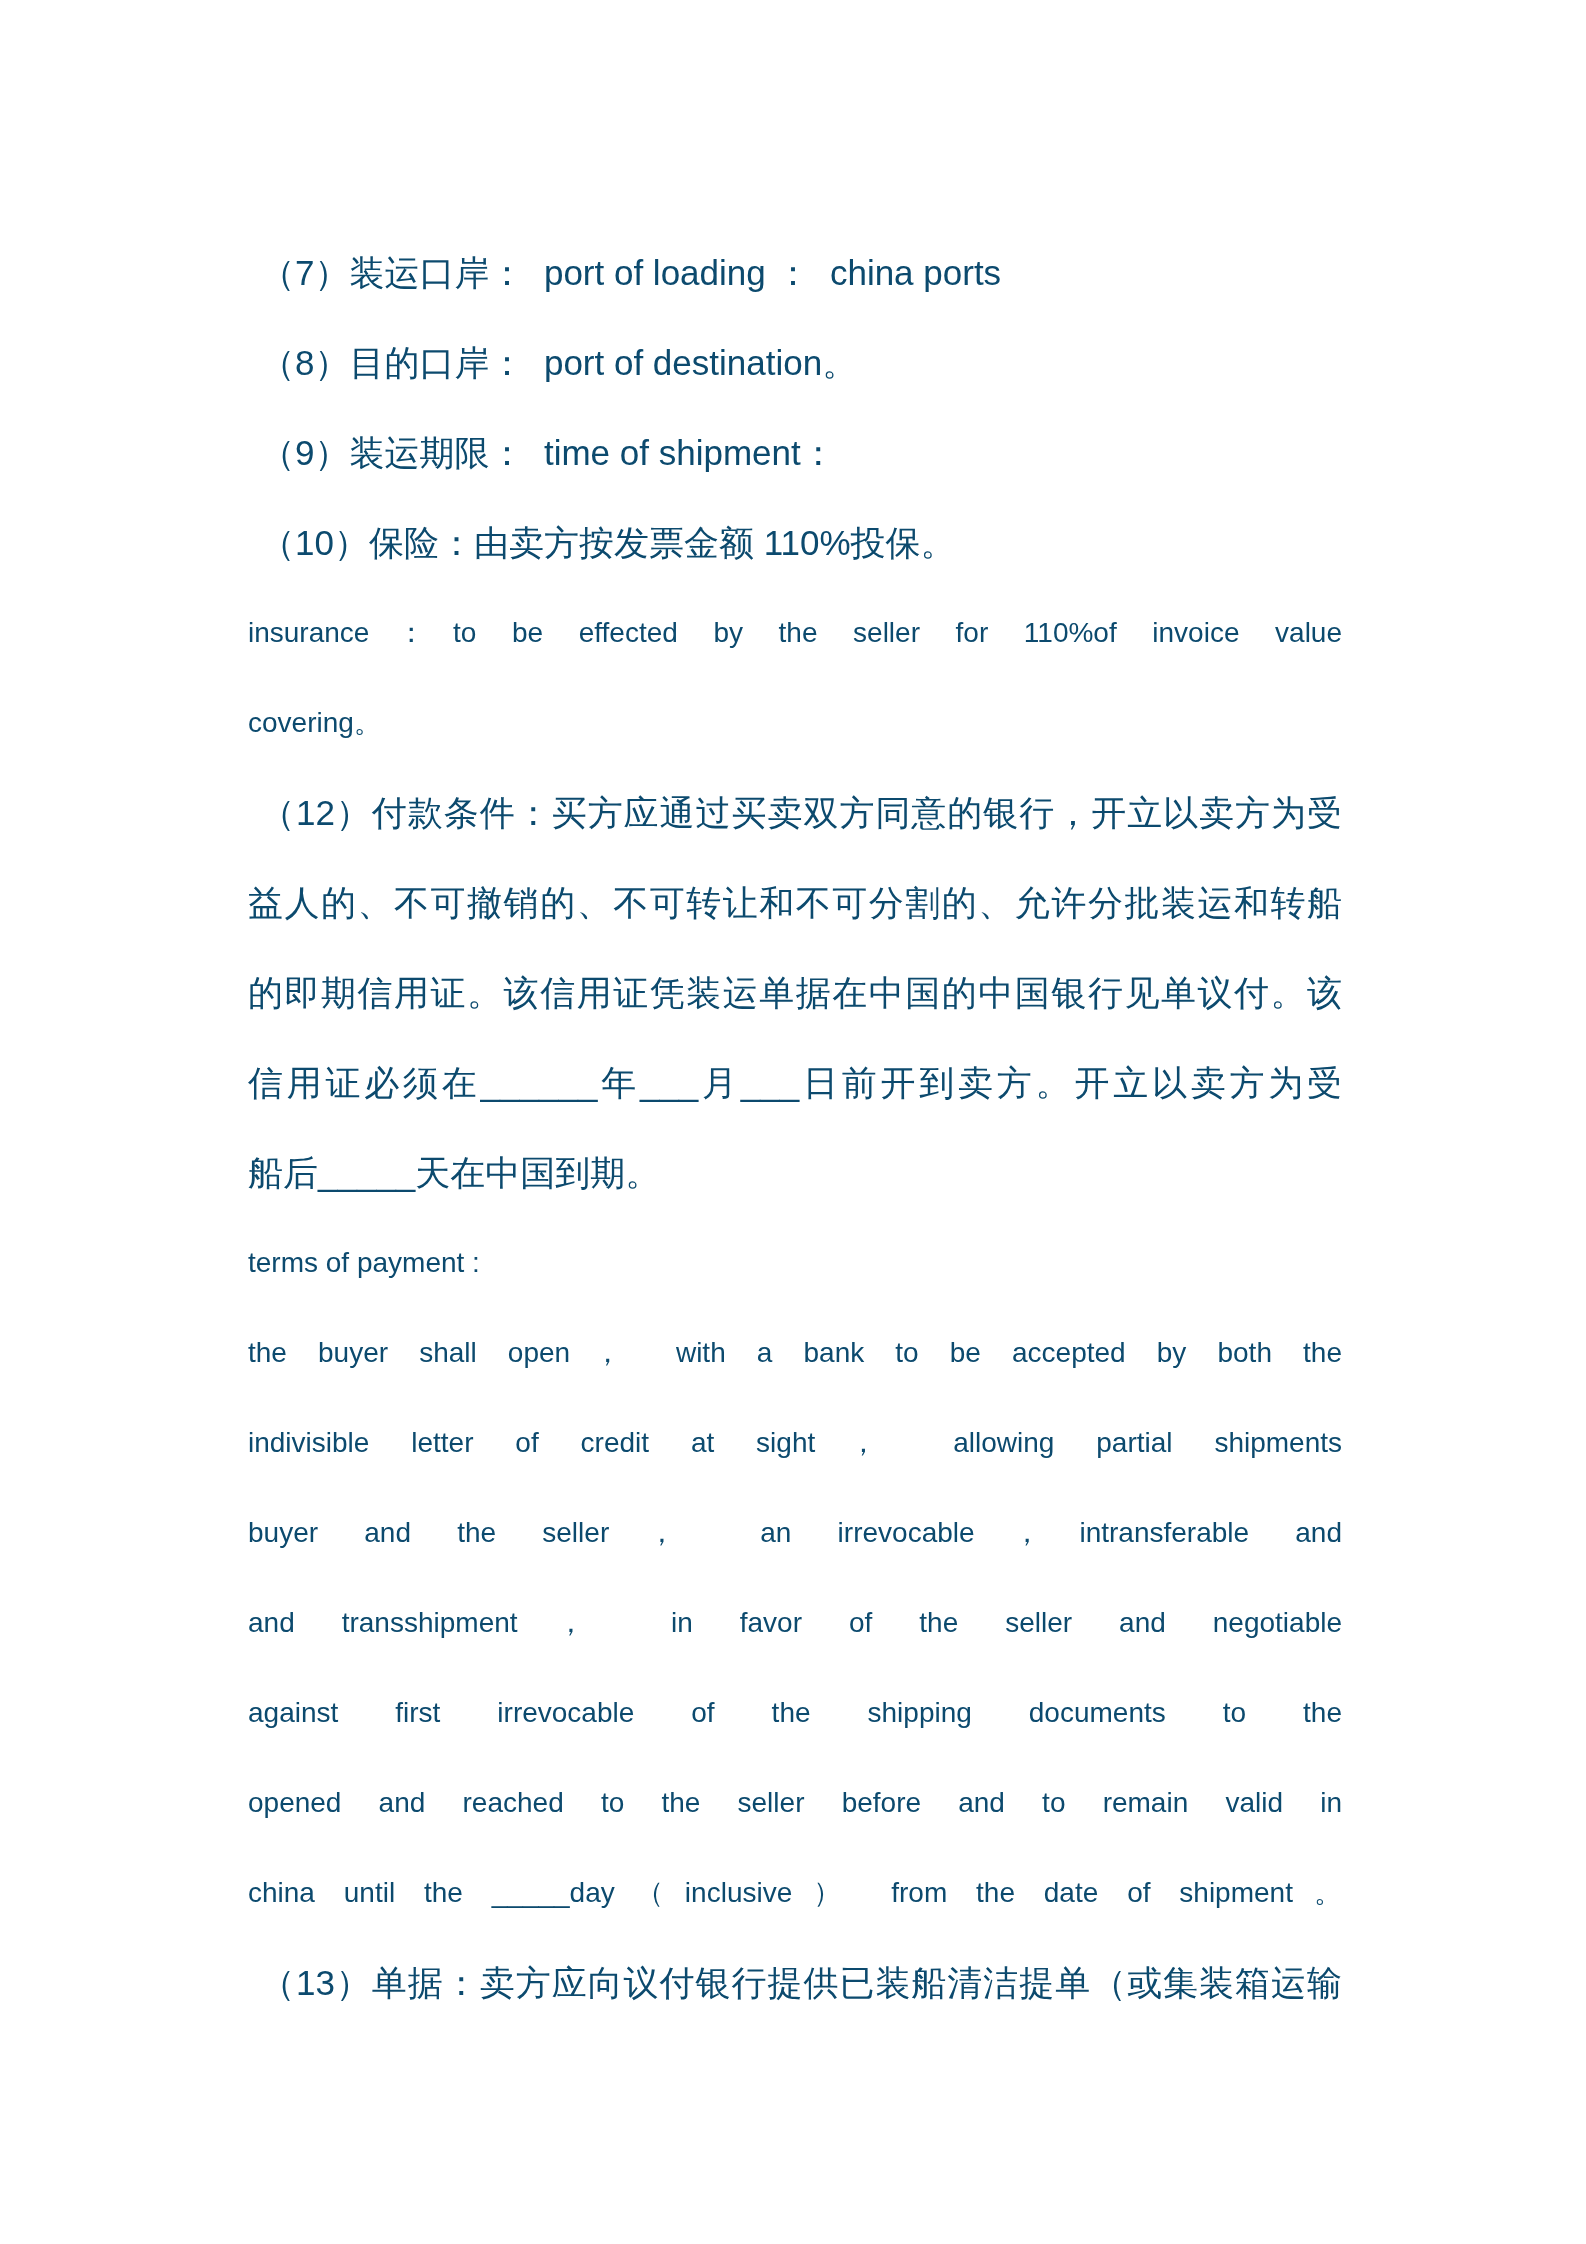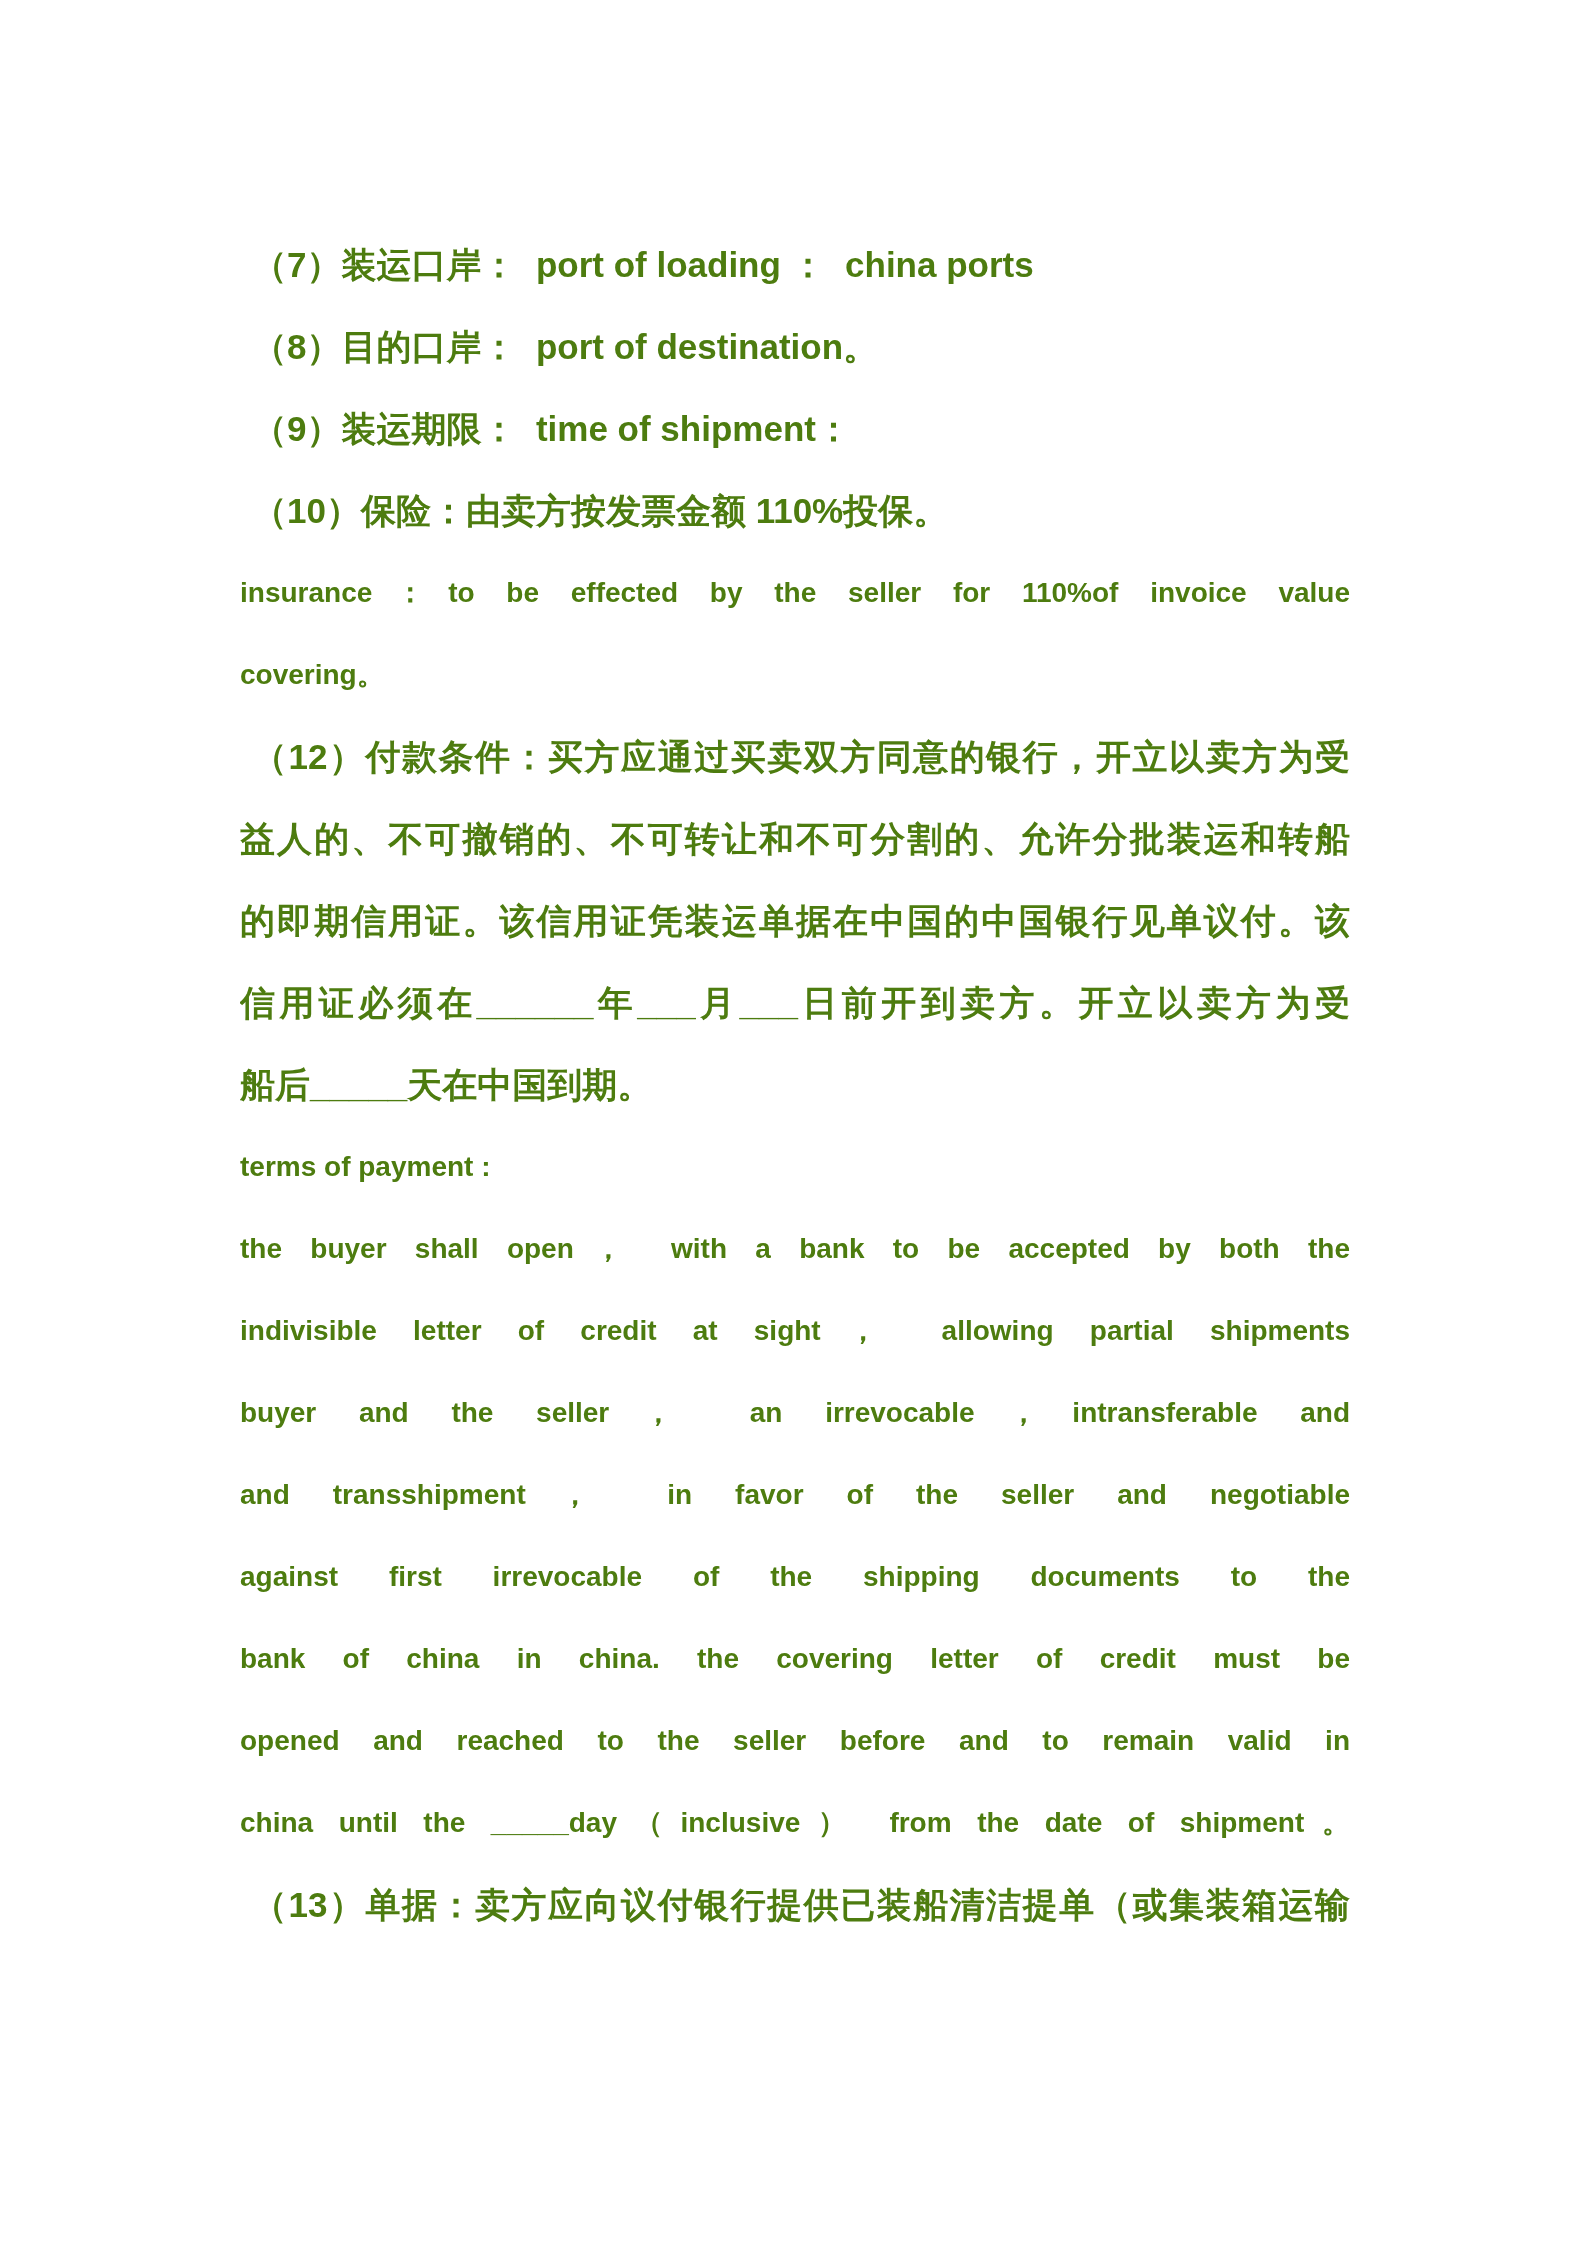--- a/index.html
+++ b/index.html
@@ -20,30 +20,29 @@
     height: 2244px;
     background: #ffffff;
   }
   .doc {
     position: absolute;
     left: 240px;
     top: 224px;
     width: 1110px;
   }
   p.line {
-    margin: 0;
+    margin: 8px;
     padding: 0;
     height: 82px;
     line-height: 82px;
     font-size: 35px;
-    color: #4d7c0f;
+    color: #0c4a6e;
     font-family: "Liberation Sans", "DejaVu Sans", sans-serif;
     white-space: pre;          
     overflow: hidden;
-    font-weight: bold;
   }
   p.line.en {
     font-size: 28px;           
   }
   p.line.just {
     white-space: normal;
     text-align: justify;
     text-align-last: justify;  
   }
   p.line.indent {
@@ -66,18 +65,17 @@
       <p class="line just">益人的、不可撤销的、不可转让和不可分割的、允许分批装运和转船</p>
       <p class="line just">的即期信用证。该信用证凭装运单据在中国的中国银行见单议付。该</p>
       <p class="line just">信用证必须在______年___月___日前开到卖方。开立以卖方为受</p>
       <p class="line">船后_____天在中国到期。</p>
       <p class="line en">terms of payment :</p>
       <p class="line just en">the buyer shall open， with a bank to be accepted by both the</p>
       <p class="line just en">indivisible letter of credit at sight， allowing partial shipments</p>
       <p class="line just en">buyer and the seller， an irrevocable，intransferable and</p>
       <p class="line just en">and transshipment， in favor of the seller and negotiable</p>
       <p class="line just en">against first irrevocable of the shipping documents to the</p>
-      <p class="line just en">bank of china in china. the covering letter of credit must be</p>
       <p class="line just en">opened and reached to the seller before and to remain valid in</p>
       <p class="line just en">china until the _____day（inclusive） from the date of shipment。</p>
       <p class="line just indent">（13）单据：卖方应向议付银行提供已装船清洁提单（或集装箱运输</p>
     </div>
 </div>
 
 </body></html>

